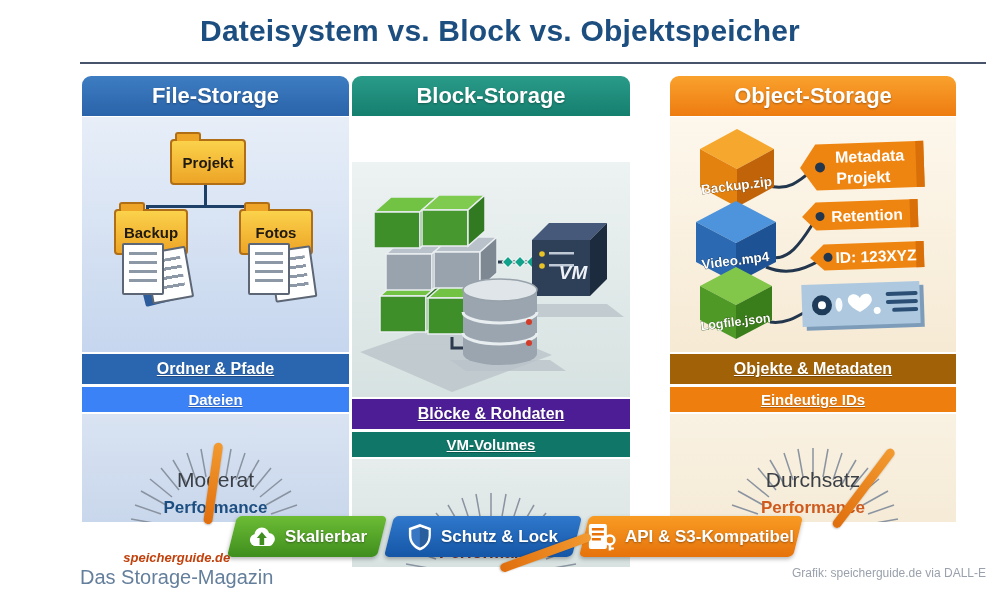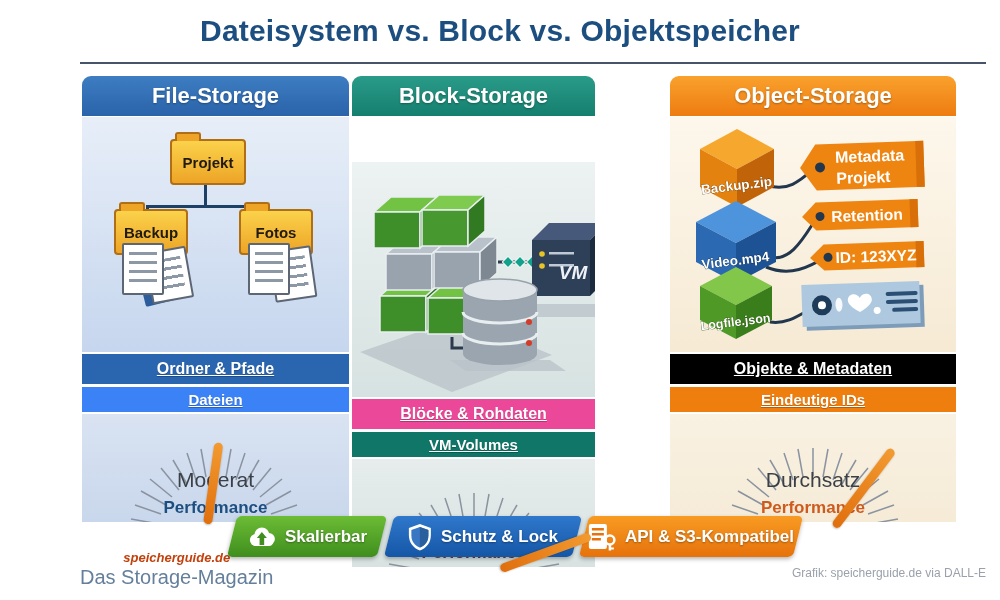--- a/index.html
+++ b/index.html
@@ -5,40 +5,40 @@
   html,body{margin:0;padding:0;}
   .stage{position:relative;width:1000px;height:600px;background:#ffffff;
          font-family:"Liberation Sans",sans-serif;overflow:hidden;}
 
   .title{position:absolute;top:14px;left:0;width:100%;text-align:center;
          font-size:30px;font-weight:bold;color:#1d4e80;letter-spacing:.2px;}
   .rule{position:absolute;top:62px;left:80px;width:906px;height:2px;background:#47536b;}
 
   
   .col{position:absolute;top:76px;display:flex;flex-direction:column;}
-  .c1{left:82px;width:267px;} .c2{left:352px;width:243px;} .c3{left:633px;width:286px;padding-left:37px;}
+  .c1{left:82px;width:267px;} .c2{left:352px;width:278px;} .c3{left:633px;width:286px;padding-left:37px;}
 
   .col-header{height:40px;border-radius:9px 9px 0 0;display:flex;align-items:center;
               justify-content:center;color:#fff;font-weight:bold;font-size:22px;
               text-shadow:0 1px 2px rgba(0,0,0,.3);}
   .c1 .col-header{background:linear-gradient(180deg,#3e7dc2,#2a63a9);}
   .c2 .col-header{background:linear-gradient(180deg,#2a9b89,#157f6e);}
   .c3 .col-header{background:linear-gradient(180deg,#f9a12d,#ee7c10);}
 
   .col-body{height:235px;margin-top:1px;position:relative;overflow:hidden;}
   .c1 .col-body{background:linear-gradient(180deg,#e7eef8,#c6d6ee);}
   .c2 .col-body{background:linear-gradient(180deg,#edf2f2,#d6e2e1);margin-top:46px;}
   .c3 .col-body{background:linear-gradient(180deg,#fdf7ec,#f6ead4);}
 
   .band{height:30px;margin-top:2px;display:flex;align-items:center;justify-content:center;
         color:#fff;font-weight:bold;font-size:16px;text-shadow:0 1px 1px rgba(0,0,0,.25);text-decoration:underline;}
   .band2{height:25px;margin-top:3px;font-size:15px;}
   .c1 .band1{background:#2a66b0;} .c1 .band2{background:#3b82f6;}
-  .c2 .band1{background:#ec4899;} .c2 .band2{background:#0f7668;}
-  .c3 .band1{background:#000000;text-align:center;} .c3 .band2{background:#ee7e0d;}
+  .c2 .band1{background:#4c1d95;} .c2 .band2{background:#0f7668;}
+  .c3 .band1{background:#a16207;text-align:center;} .c3 .band2{background:#ee7e0d;}
 
   
   .gauge{height:108px;margin-top:2px;position:relative;}
   .c1 .gauge{background:linear-gradient(180deg,#d9e3f2,#c9d7ec);}
   .c2 .gauge{background:linear-gradient(180deg,#e6edec,#d8e3e1);}
   .c3 .gauge{background:linear-gradient(180deg,#f9f1e2,#f5ebd7);}
   .ticks{position:absolute;left:50%;top:0;margin-left:-133px;}
   .g-value{position:absolute;top:54px;width:100%;text-align:center;font-size:21px;color:#3b4046;}
   .g-label{position:absolute;top:84px;width:100%;text-align:center;font-size:17px;font-weight:bold;}
   .c1 .g-label{color:#1d4e80;} .c2 .g-label{color:#7e3726;} .c3 .g-label{color:#cf5a1e;}

